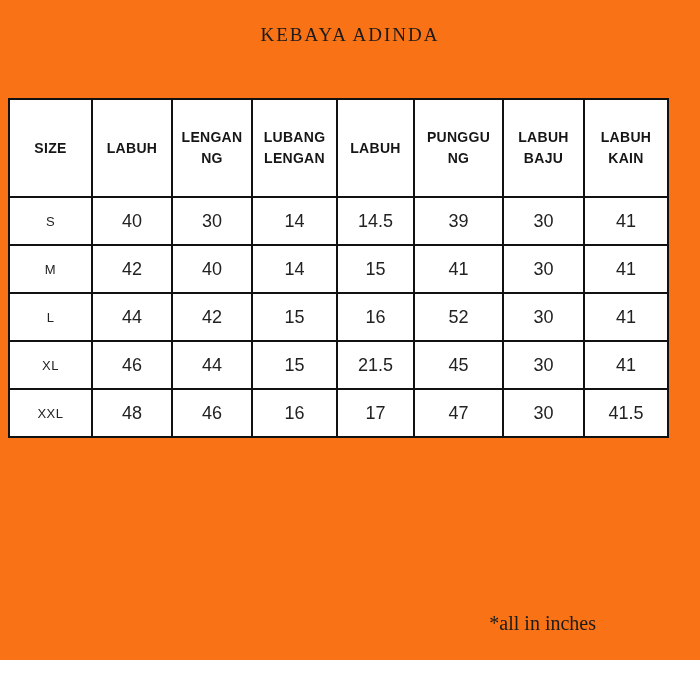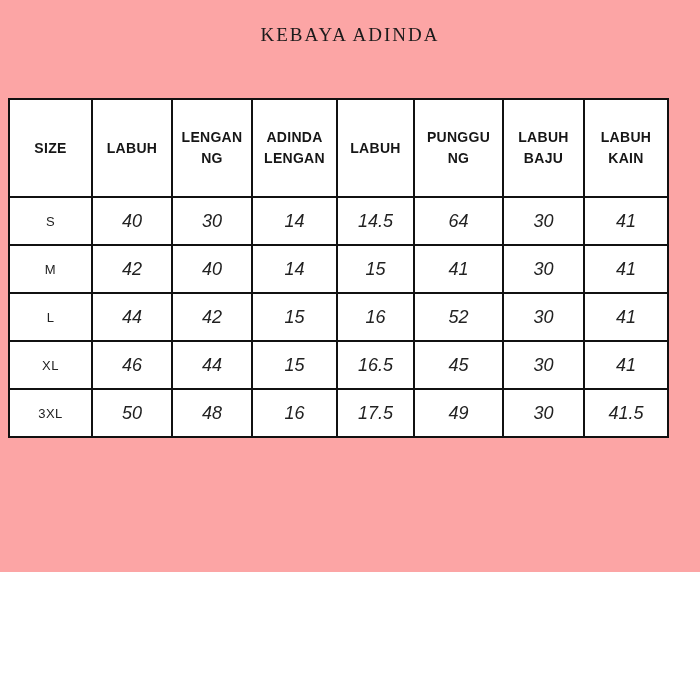--- a/index.html
+++ b/index.html
@@ -1,20 +1,20 @@
 <!DOCTYPE html>
 <html><head>
 <meta charset="utf-8">
 <style>
   html, body { margin: 0; padding: 0; background: #ffffff; }
   .canvas {
     position: relative;
     width: 700px;
-    height: 572px;
-    background: #fca5a5;
+    height: 660px;
+    background: #f97316;
     font-family: "Liberation Sans", sans-serif;
     color: #1b1b1b;
     overflow: hidden;
   }
   .title {
     position: absolute;
     top: 24px;
     left: 0;
     width: 100%;
     margin: 0;
@@ -51,21 +51,20 @@
   }
   .size-chart tbody tr { height: 48px; }
   .size-chart .size-cell {
     font-size: 13px;
     letter-spacing: 0.5px;
     color: #222222;
   }
   .size-chart .value-cell {
     font-size: 18px;
     color: #222222;
-    font-style: italic;
   }
   .footnote {
     position: absolute;
     top: 612px;
     right: 104px;
     font-family: "Liberation Serif", serif;
     font-size: 20px;
     color: #1b1b1b;
   }
 </style>
@@ -86,39 +85,39 @@
         <col style="width:89px">
         <col style="width:81px">
         <col style="width:84px">
     </colgroup>
     <thead>
       <tr>
         <th>SIZE</th>
         <th>LABUH</th>
         <th>LENGAN
 NG</th>
-        <th>ADINDA
+        <th>LUBANG
 LENGAN</th>
         <th>LABUH</th>
         <th>PUNGGU
 NG</th>
         <th>LABUH
 BAJU</th>
         <th>LABUH
 KAIN</th>
       </tr>
     </thead>
     <tbody>
         <tr>
           <td class="size-cell">S</td>
           <td class="value-cell">40</td>
           <td class="value-cell">30</td>
           <td class="value-cell">14</td>
           <td class="value-cell">14.5</td>
-          <td class="value-cell">64</td>
+          <td class="value-cell">39</td>
           <td class="value-cell">30</td>
           <td class="value-cell">41</td>
         </tr>
         <tr>
           <td class="size-cell">M</td>
           <td class="value-cell">42</td>
           <td class="value-cell">40</td>
           <td class="value-cell">14</td>
           <td class="value-cell">15</td>
           <td class="value-cell">41</td>
@@ -133,32 +132,33 @@
           <td class="value-cell">16</td>
           <td class="value-cell">52</td>
           <td class="value-cell">30</td>
           <td class="value-cell">41</td>
         </tr>
         <tr>
           <td class="size-cell">XL</td>
           <td class="value-cell">46</td>
           <td class="value-cell">44</td>
           <td class="value-cell">15</td>
-          <td class="value-cell">16.5</td>
+          <td class="value-cell">21.5</td>
           <td class="value-cell">45</td>
           <td class="value-cell">30</td>
           <td class="value-cell">41</td>
         </tr>
         <tr>
-          <td class="size-cell">3XL</td>
-          <td class="value-cell">50</td>
+          <td class="size-cell">XXL</td>
           <td class="value-cell">48</td>
+          <td class="value-cell">46</td>
           <td class="value-cell">16</td>
-          <td class="value-cell">17.5</td>
-          <td class="value-cell">49</td>
+          <td class="value-cell">17</td>
+          <td class="value-cell">47</td>
           <td class="value-cell">30</td>
           <td class="value-cell">41.5</td>
         </tr>
       </tbody>
   </table>
 
+  <div class="footnote">*all in inches</div>
 
 </div>
 
 </body></html>

